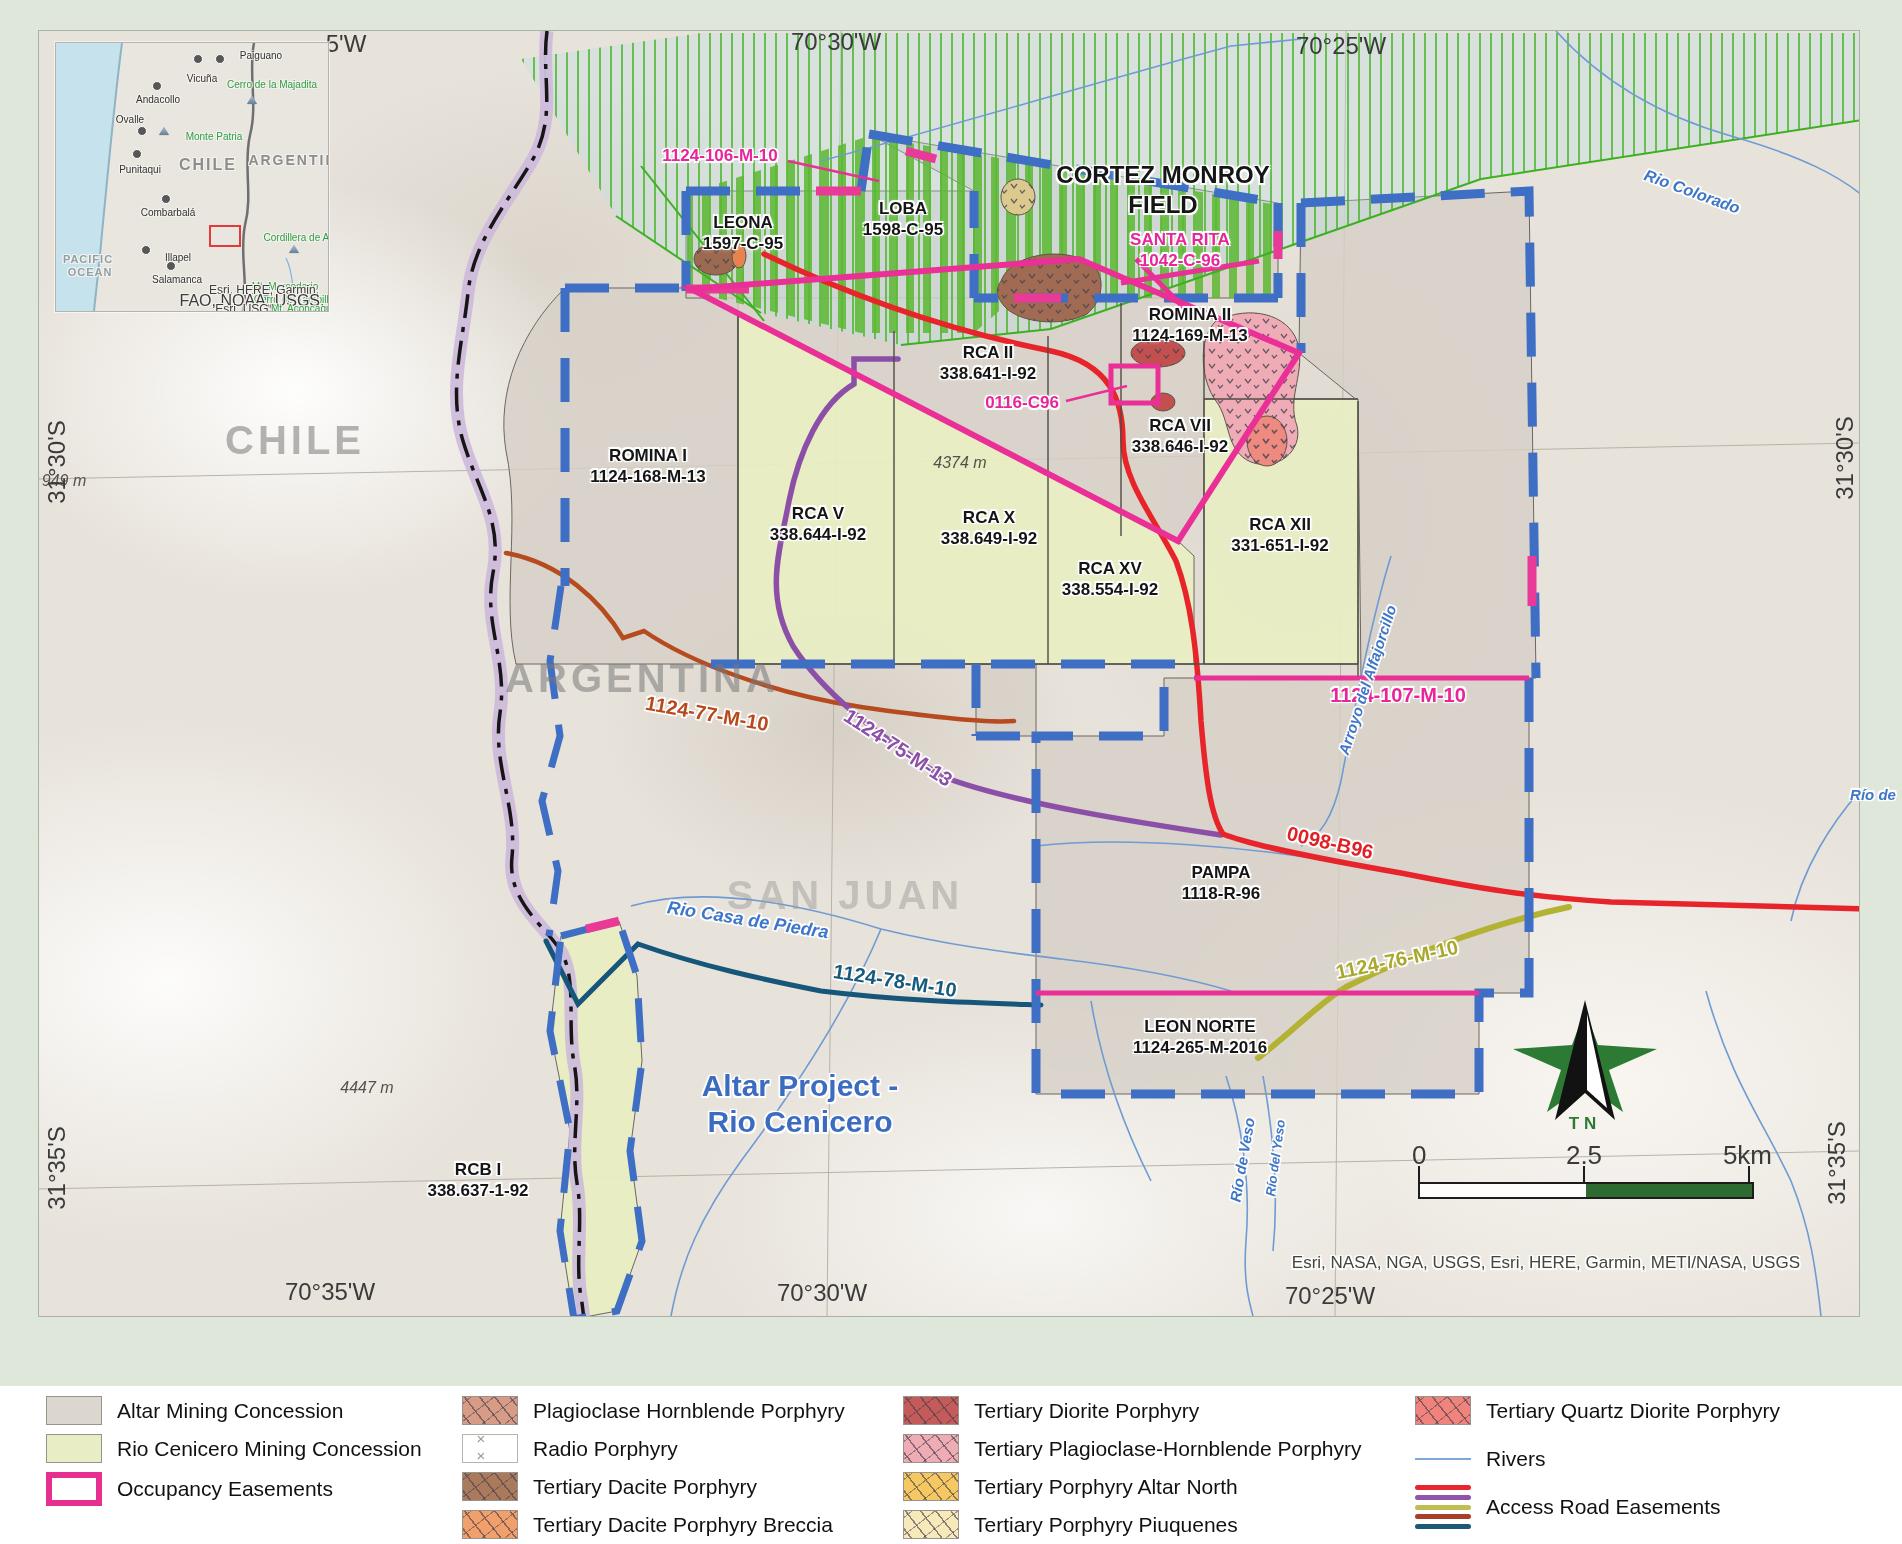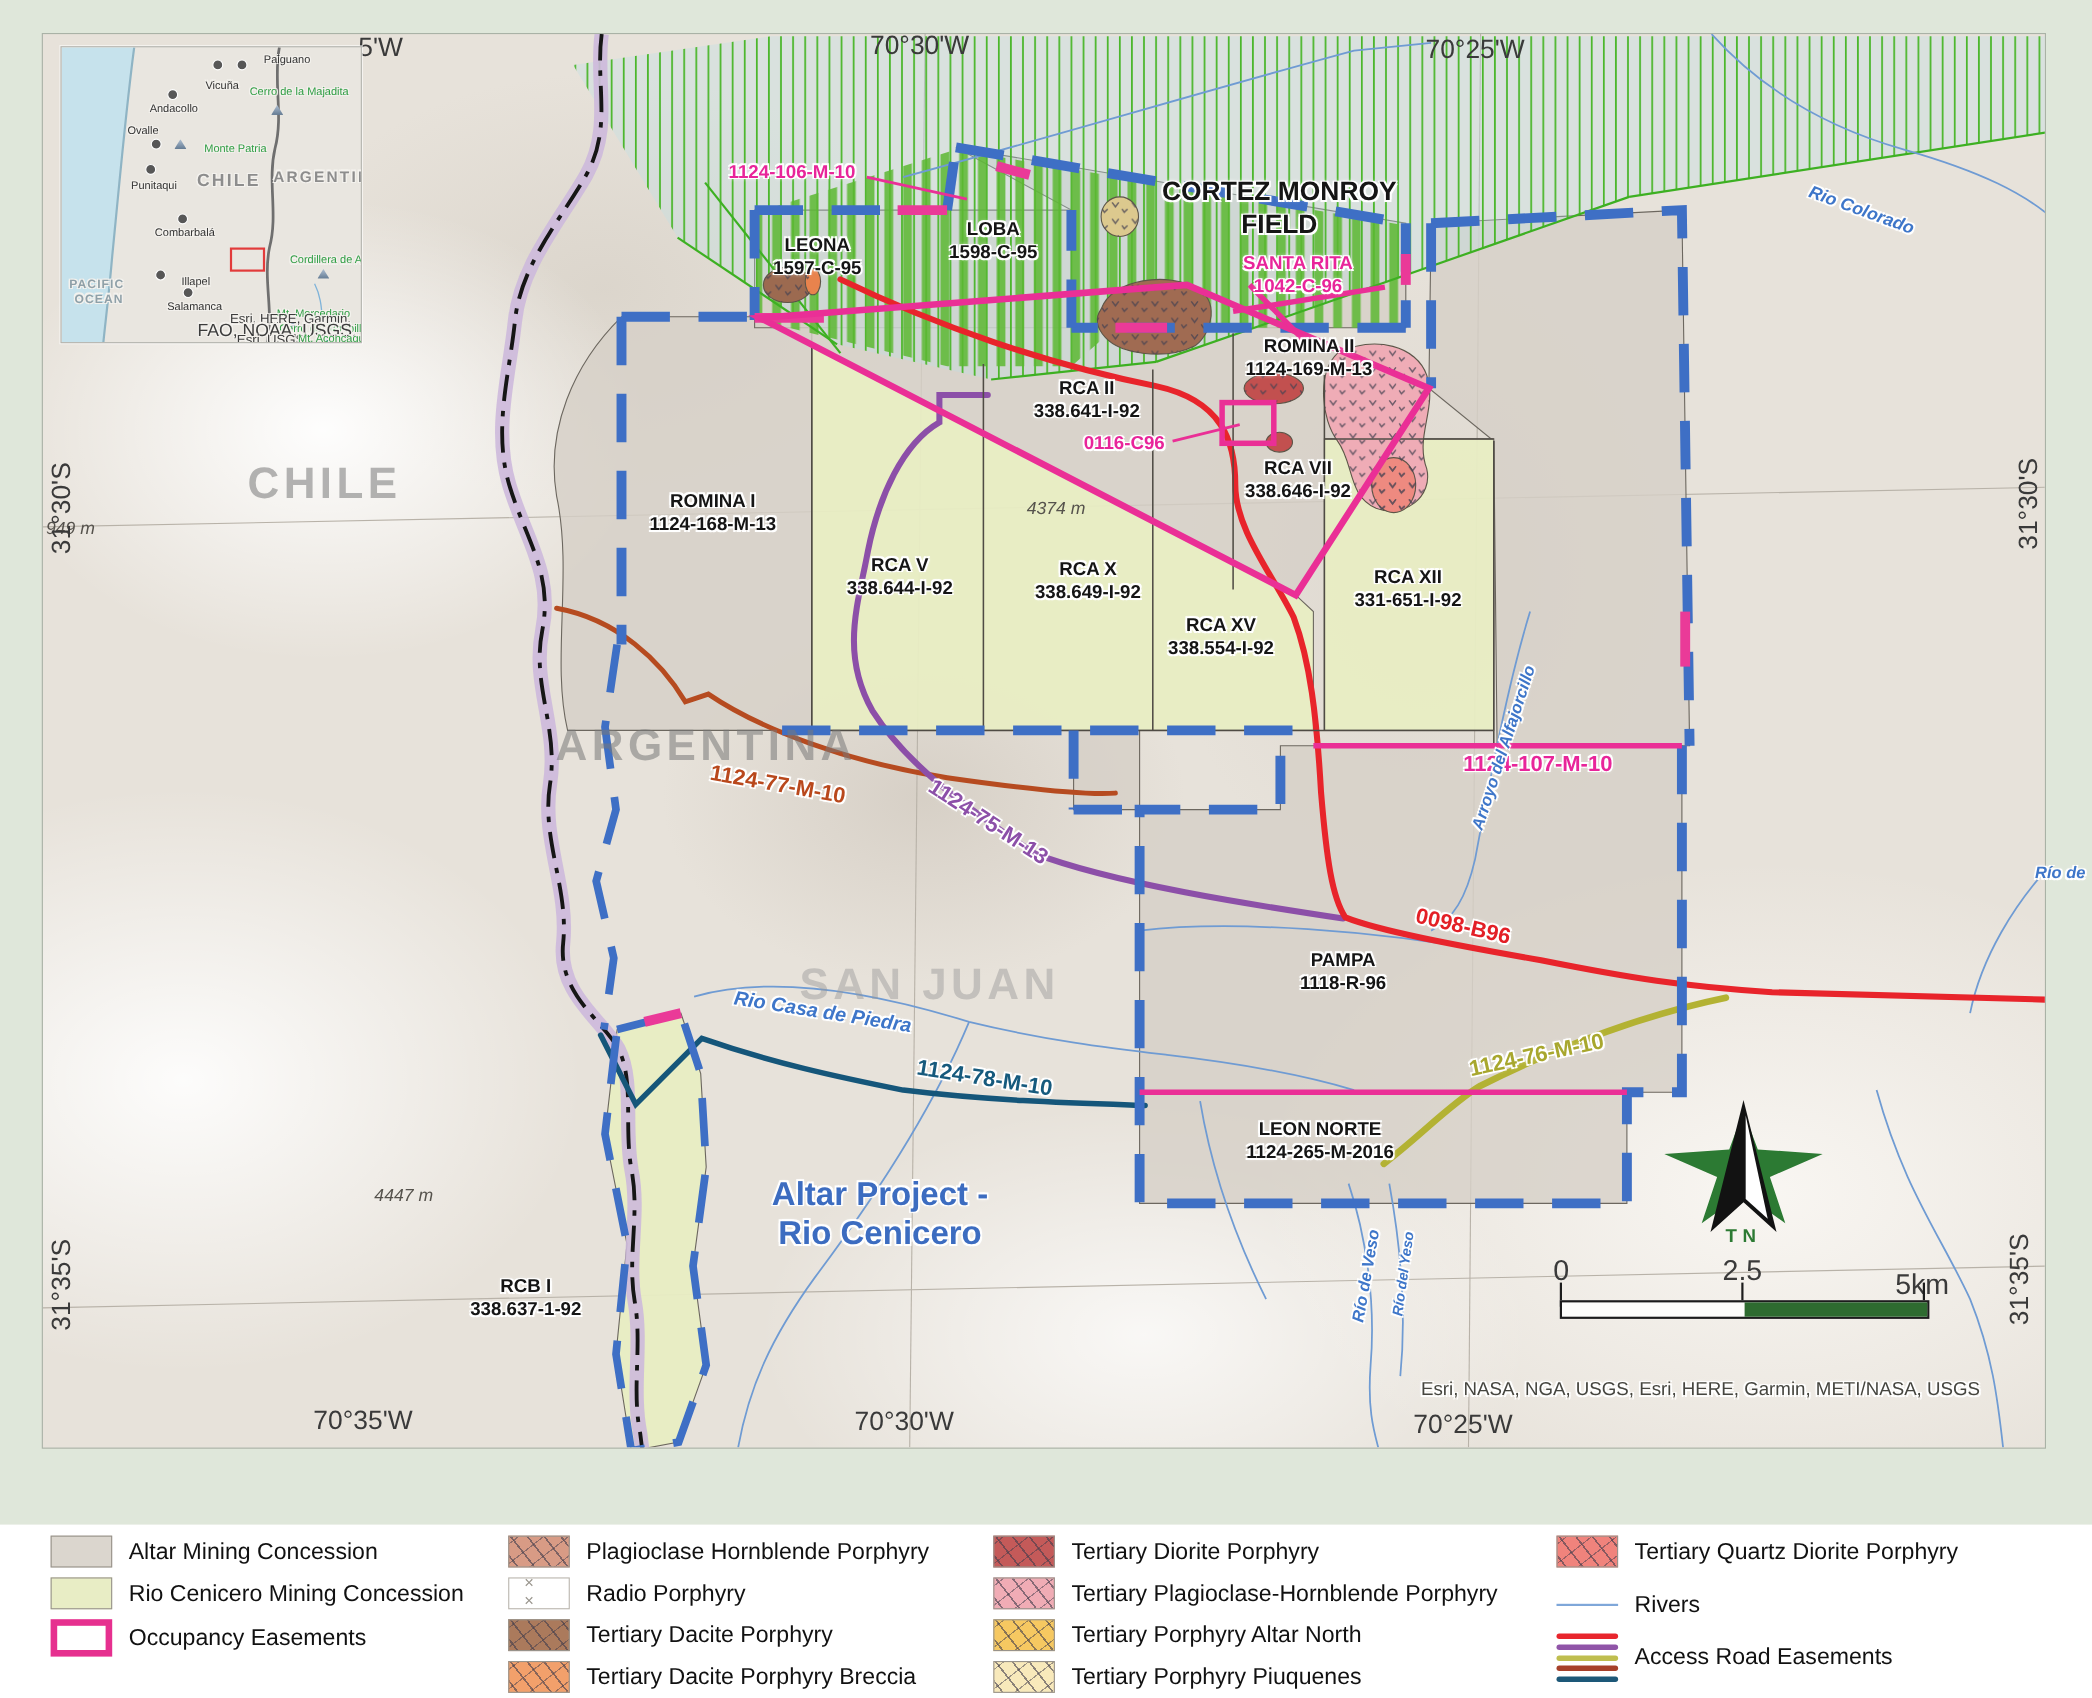--- a/index.html
+++ b/index.html
@@ -48,21 +48,21 @@
   .ilabel.iattr{font-size:10.5px;color:#3c3c3c;}
   .idot{position:absolute;width:8px;height:8px;border-radius:50%;background:#575757;border:1.5px solid #fff;
     transform:translate(-50%,-50%);}
   .mtn{position:absolute;width:11px;height:9px;transform:translate(-50%,-50%);
     clip-path:polygon(50% 0,100% 100%,0 100%);background:linear-gradient(180deg,#aebfd2,#647b93);}
   
   #scalebar{position:absolute;left:1418px;top:1140px;width:340px;}
   #scalebar .ticks{position:relative;height:34px;font-size:26px;color:#3a3a3a;}
   #scalebar .t0{position:absolute;left:-6px;top:0;}
   #scalebar .t1{position:absolute;left:166px;top:0;transform:translateX(-50%);}
-  #scalebar .t2{position:absolute;right:-14px;top:12px;}
+  #scalebar .t2{position:absolute;right:-14px;top:0;}
   #scalebar .bar{position:relative;margin-top:8px;width:332px;height:13px;border:2px solid #1c1c1c;background:#fdfdfb;}
   #scalebar .half{position:absolute;right:0;top:0;width:50%;height:100%;background:#2e6b30;}
   #scalebar .tick{position:absolute;width:2px;height:22px;background:#1c1c1c;top:26px;}
   
   #north{position:absolute;left:1510px;top:996px;width:152px;height:142px;}
   
   #legend{position:absolute;left:0;top:1386px;width:1902px;height:158px;background:#ffffff;}
   .lcol{position:absolute;top:10px;}
   .litem{display:flex;align-items:center;margin-bottom:9px;font-size:21px;color:#111;}
   .sw{width:56px;height:29px;border:1px solid #98938b;margin-right:15px;flex:0 0 auto;box-sizing:border-box;}

